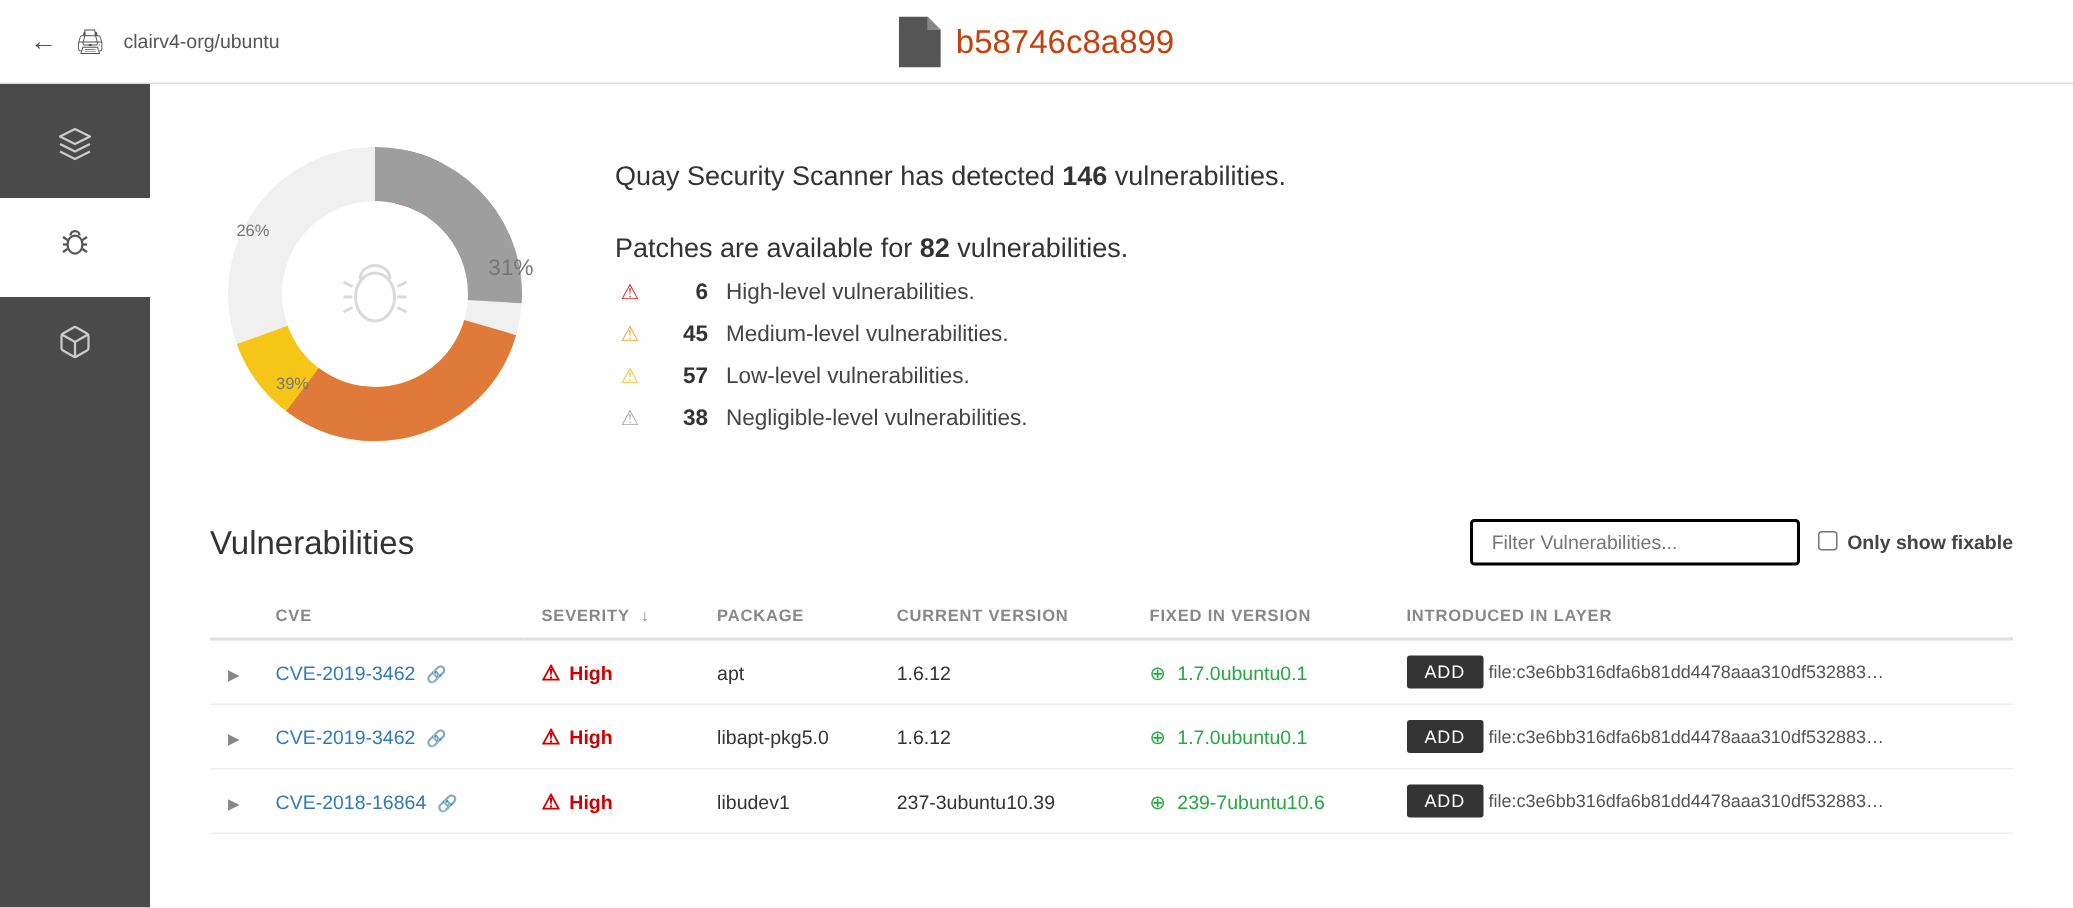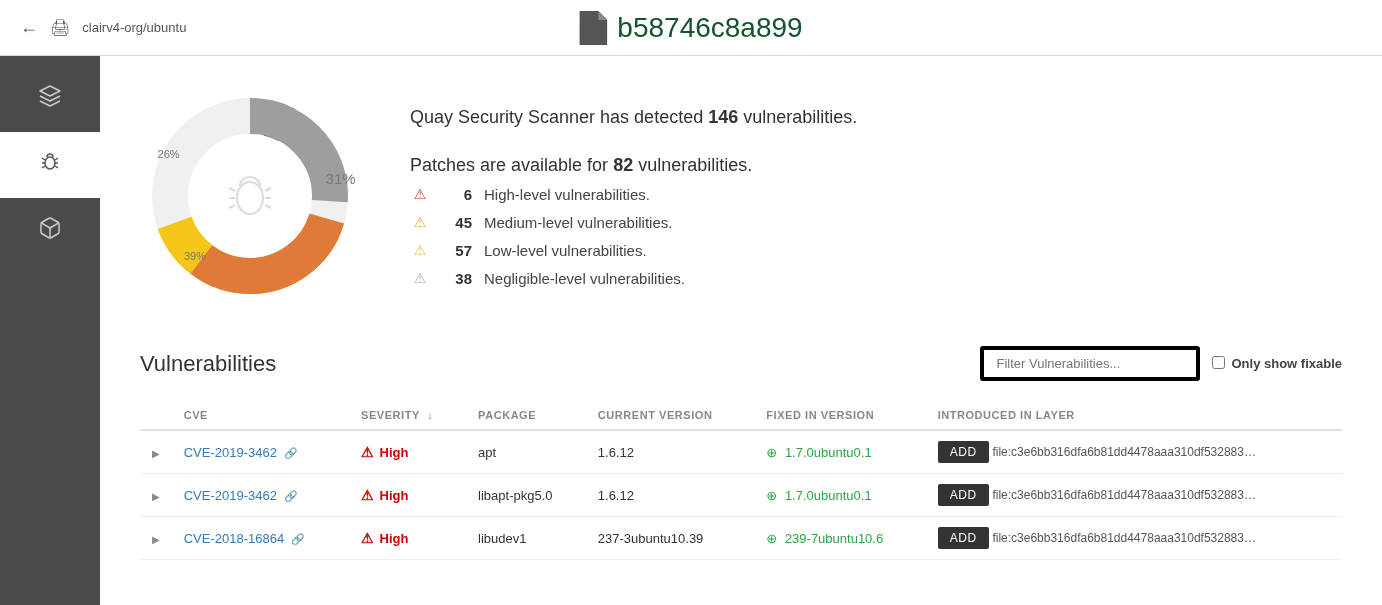--- a/index.html
+++ b/index.html
@@ -185,21 +185,21 @@
       font-size: 22px;
       font-weight: 400;
       color: #333;
     }
     .vuln-filter-area {
       display: flex;
       align-items: center;
       gap: 12px;
     }
     .filter-input {
-      border: 4px solid #000000;
+      border: 2px solid #000000;
       border-radius: 3px;
       padding: 6px 12px;
       font-size: 13px;
       width: 220px;
       color: #3b82f6;
       outline: none;
     }
     .fixable-label {
       display: flex;
       align-items: flex-start;
@@ -302,21 +302,21 @@
   <div class="header-nav">
     <a class="back-arrow" href="#">←</a>
     <span style="font-size:16px; color:#555; cursor:pointer;">🖨</span>
     <span style="font-size:13px; color:#555; cursor:pointer;">clairv4-org/ubuntu</span>
   </div>
   <div class="header-title">
     <svg width="28" height="34" viewBox="0 0 28 34">
       <path d="M0 0 L19 0 L28 9 L28 34 L0 34 Z" fill="#555"></path>
       <path d="M19 0 L19 9 L28 9 Z" fill="#888"></path>
     </svg>
-    <span style="font-size:28px; color:#14532d;">b58746c8a899</span>
+    <span style="font-size:22px; color:#c2410c;">b58746c8a899</span>
   </div>
 </div>
 
 <div class="app-layout">
 
   <div class="sidebar">
 
     <div class="sidebar-item">
       <span class="sidebar-icon">
         <svg width="24" height="24" viewBox="0 0 24 24" fill="none">

